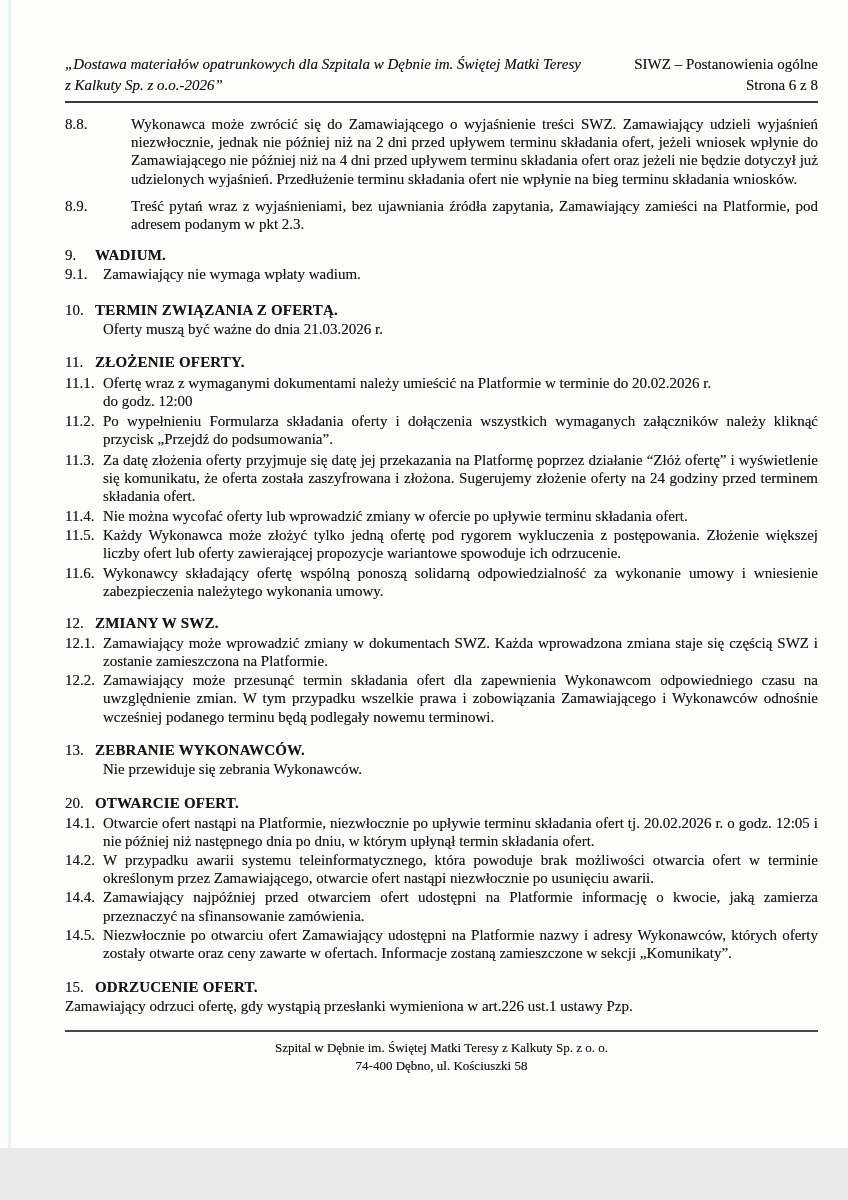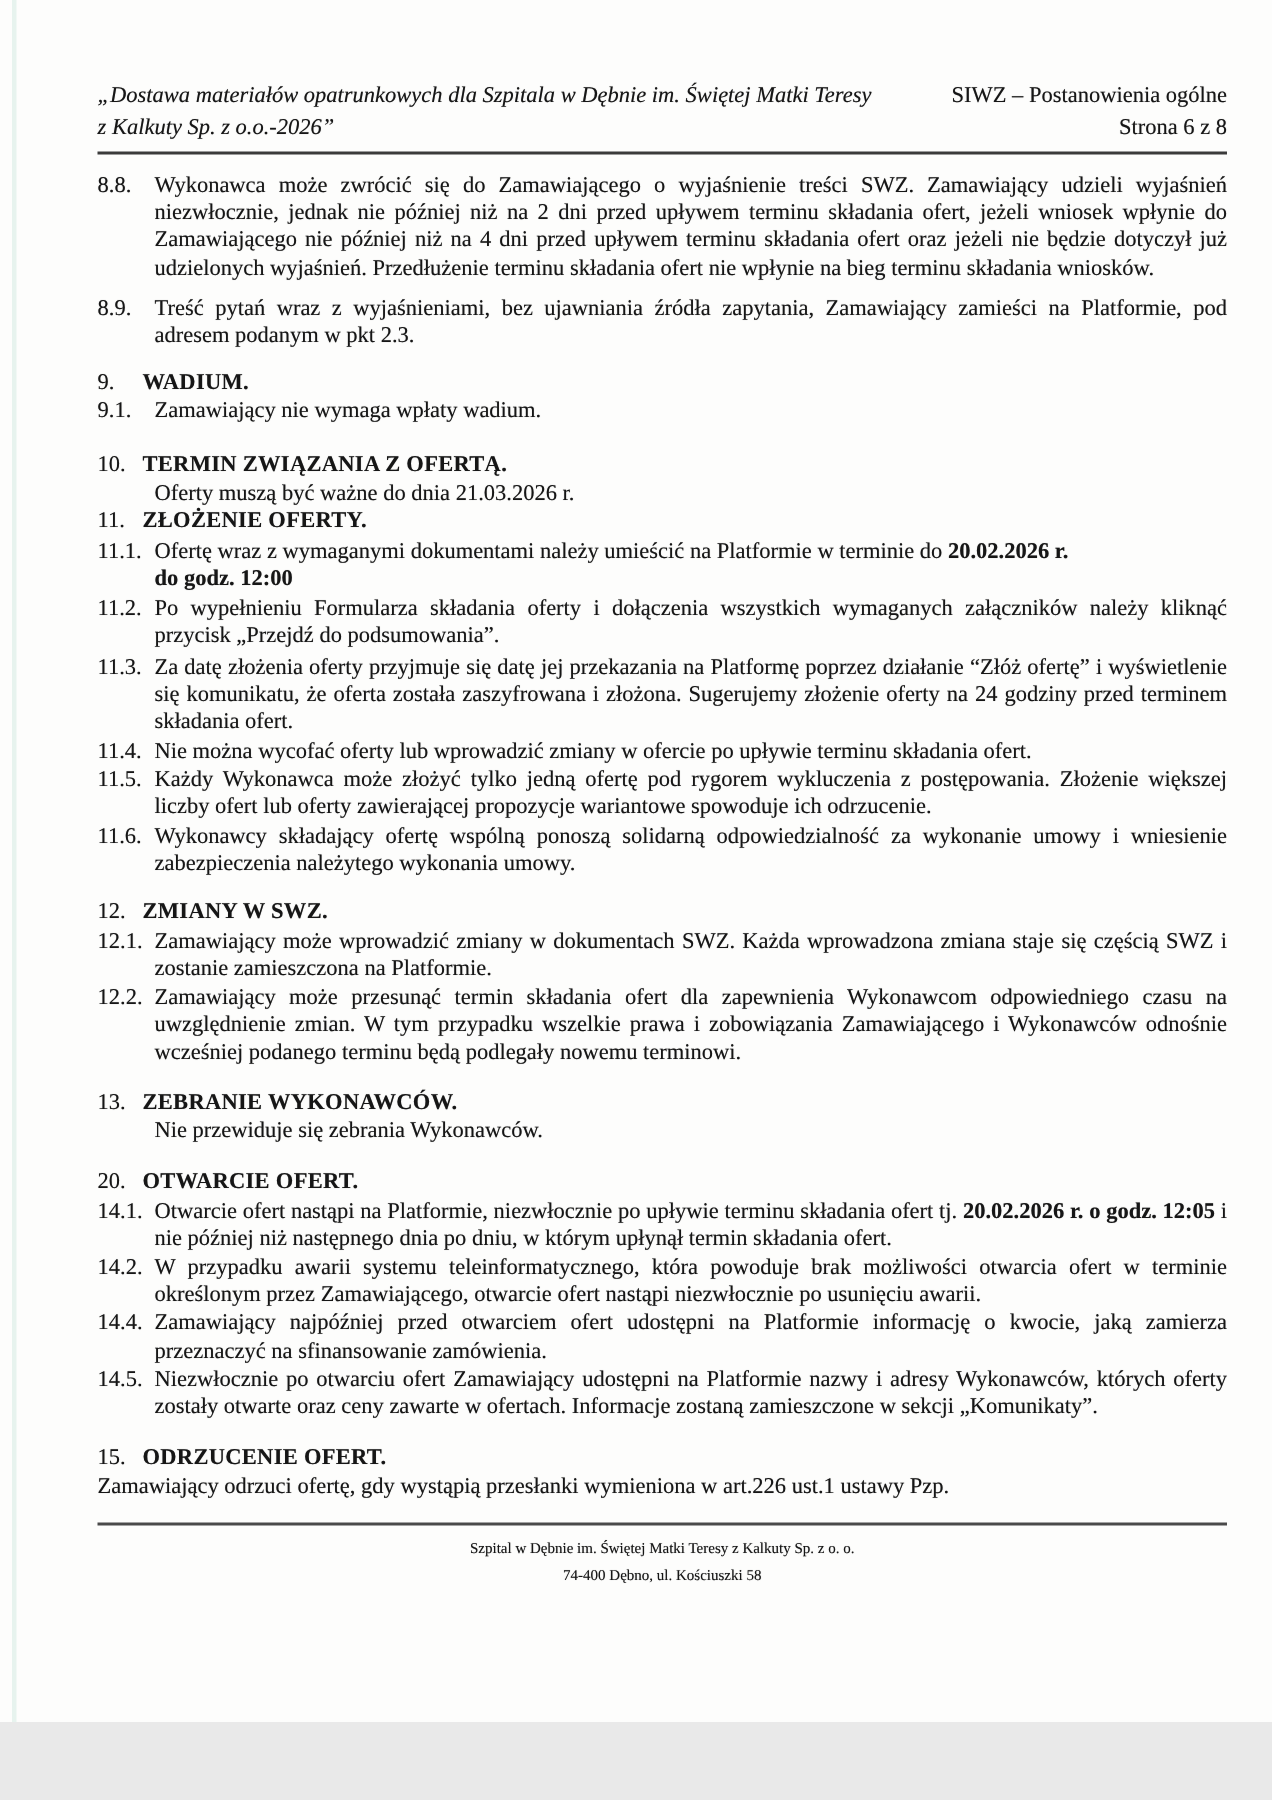--- a/index.html
+++ b/index.html
@@ -22,34 +22,34 @@
   
   .hdr { display:flex; justify-content:space-between; align-items:flex-start; line-height:21px; }
   .hdr-left { font-style:italic; max-width:540px; }
   .hdr-right { text-align:right; white-space:nowrap; }
   .rule { border:0; border-top:2px solid #3b3b3b; margin:5px 0 0 0; }
 
   
   .li { display:flex; margin-top:1px; }
   .li .num { flex:0 0 38px; }
   .li .txt { flex:1 1 auto; text-align:justify; }
-  .g8 { margin-top:9px; }
+  .g8 { margin-top:9px;gap:28px; }
   .first { margin-top:12px; }
 
   .sec { display:flex; margin-top:13px; }
   .sec .num { flex:0 0 30px; }
   .sec .txt { font-weight:bold; letter-spacing:.2px; }
 
   .body-ind { padding-left:38px; margin-top:1px; }
   .body-flush { margin-top:1px; text-align:justify; }
-  b { font-weight:bold; }
+  b { font-weight:normal; }
 
   
   .frule { border:0; border-top:2px solid #4a4a4a; margin:14px 0 0 0; }
-  .footer { text-align:center; font-size:10px; line-height:18px; margin-top:7px; }
+  .footer { text-align:center; font-size:13px; line-height:18px; margin-top:7px; }
 </style>
 </head>
 <body>
 
 <div class="page">
   <div class="scan-edge"></div>
   <div class="content">
 
     <div class="hdr">
       <div class="hdr-left">
@@ -80,21 +80,21 @@
       <span class="num">9.1.</span>
       <span class="txt">Zamawiający nie wymaga wpłaty wadium.</span>
     </div>
 
     <div class="sec" style="margin-top:17px">
       <span class="num">10.</span>
       <span class="txt">TERMIN ZWIĄZANIA Z OFERTĄ.</span>
     </div>
     <div class="body-ind">Oferty muszą być ważne do dnia 21.03.2026 r.</div>
 
-    <div class="sec" style="margin-top:0">
+    <div class="sec" style="margin-top:15px">
       <span class="num">11.</span>
       <span class="txt">ZŁOŻENIE OFERTY.</span>
     </div>
     <div class="li" style="margin-top:3px">
       <span class="num">11.1.</span>
       <span class="txt"><span>Ofertę wraz z wymaganymi dokumentami należy umieścić na Platformie w terminie do </span><b>20.02.2026 r.</b><br><b>do godz. 12:00</b></span>
     </div>
     <div class="li">
       <span class="num">11.2.</span>
       <span class="txt">Po wypełnieniu Formularza składania oferty i dołączenia wszystkich wymaganych załączników należy kliknąć przycisk „Przejdź do podsumowania”.</span>

